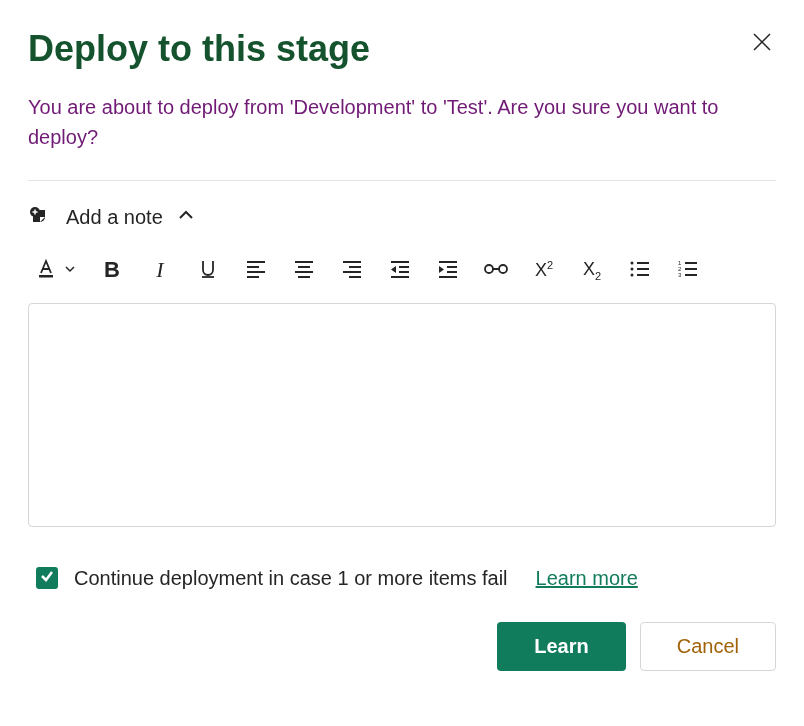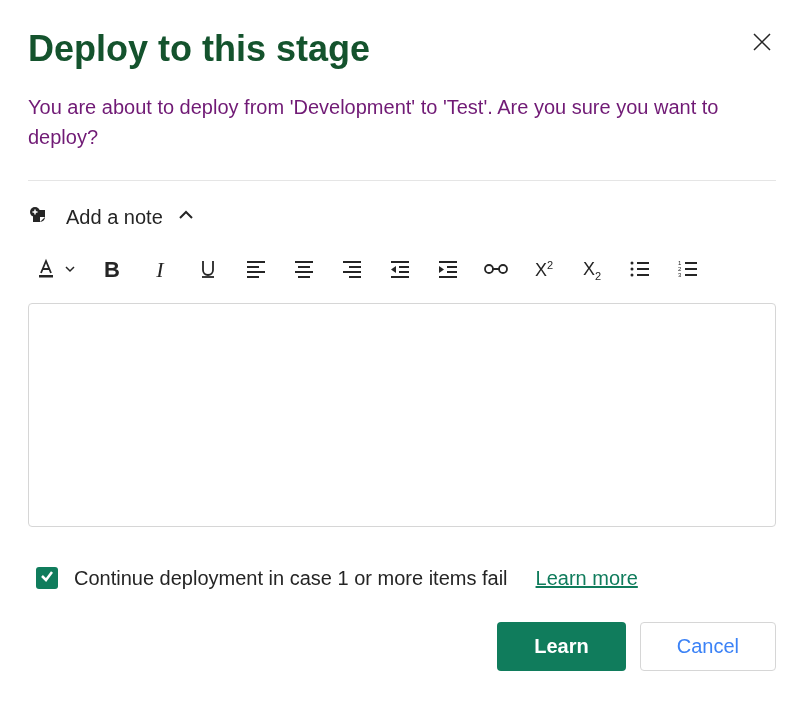--- a/index.html
+++ b/index.html
@@ -141,21 +141,21 @@
       font-family: inherit;
       border: 1px solid transparent;
     }
     .btn-primary {
       background: #107c5c;
       color: #ffffff;
       font-weight: 600;
     }
     .btn-secondary {
       background: #ffffff;
-      color: #3b82f6;
+      color: #a16207;
       border: 1px solid #d6d6d6;
     }
   </style>
 </head>
 <body>
 
 
 
 <div class="header">
   <h1 class="title">Deploy to this stage</h1>

